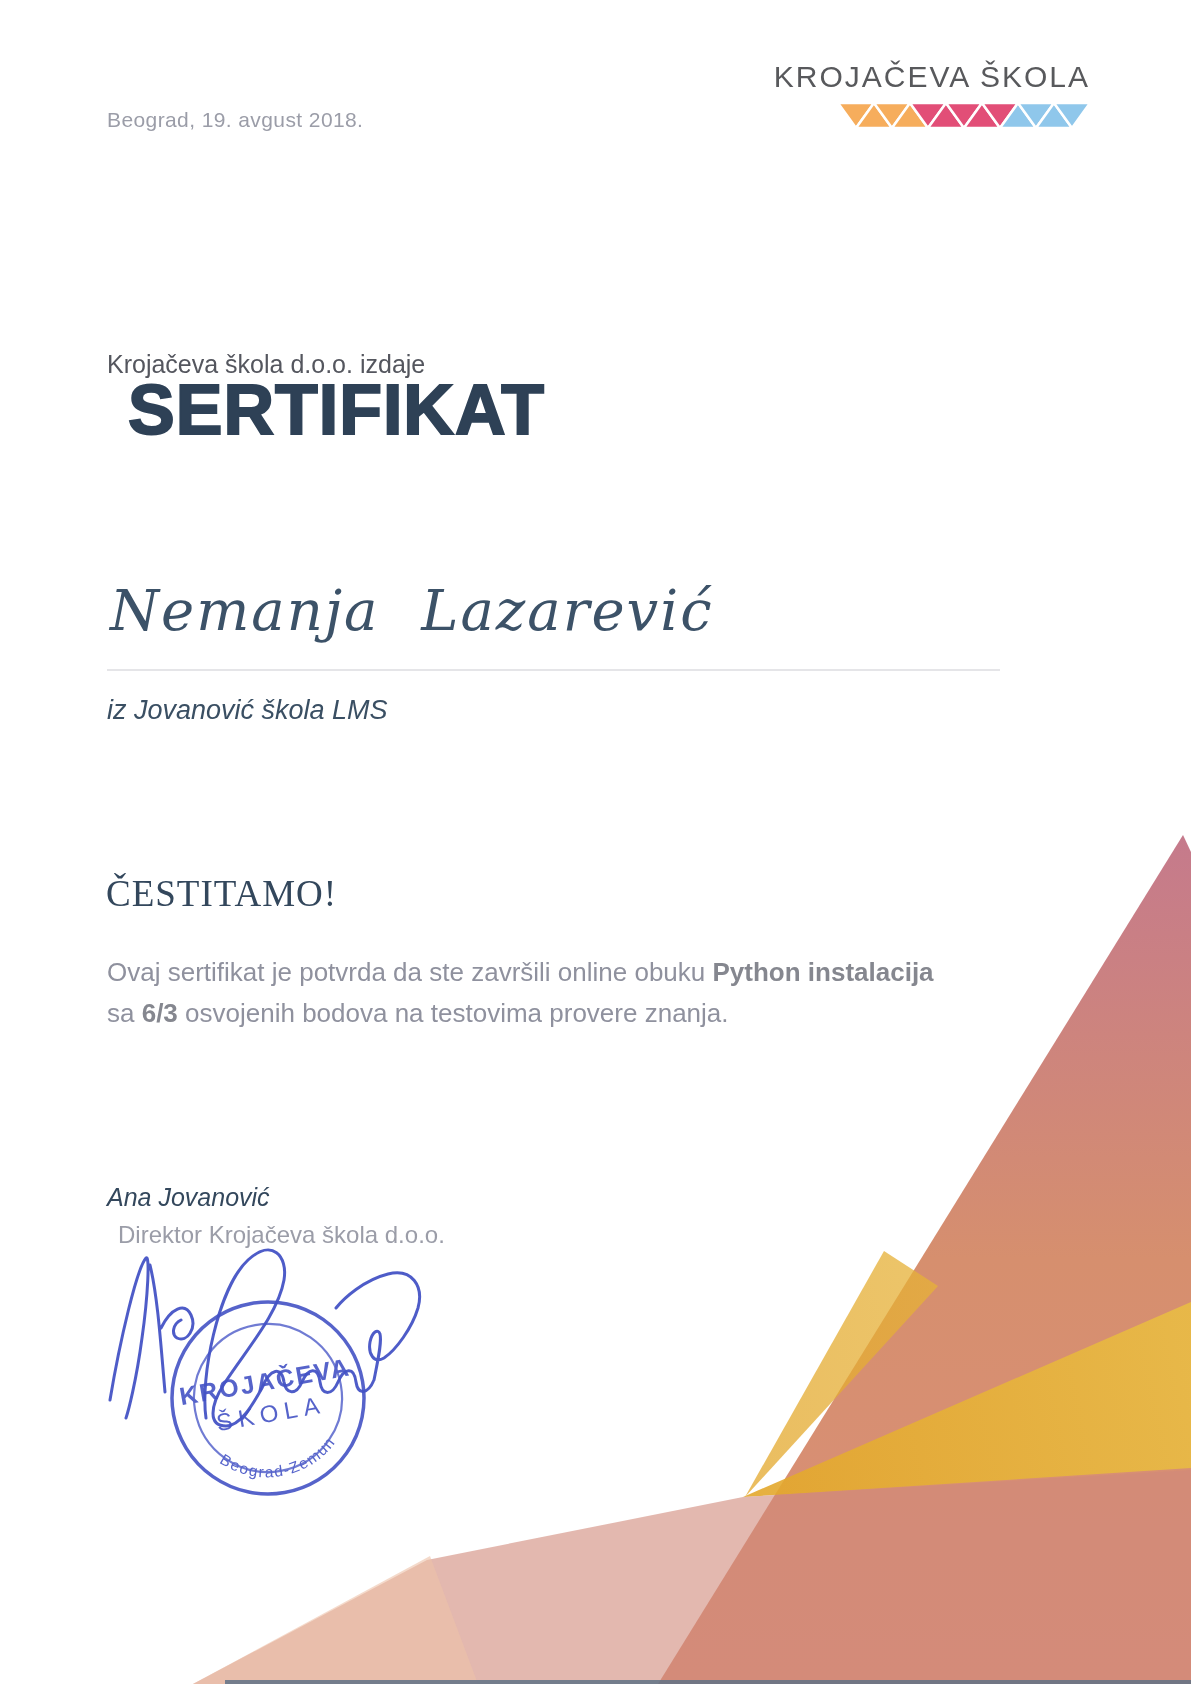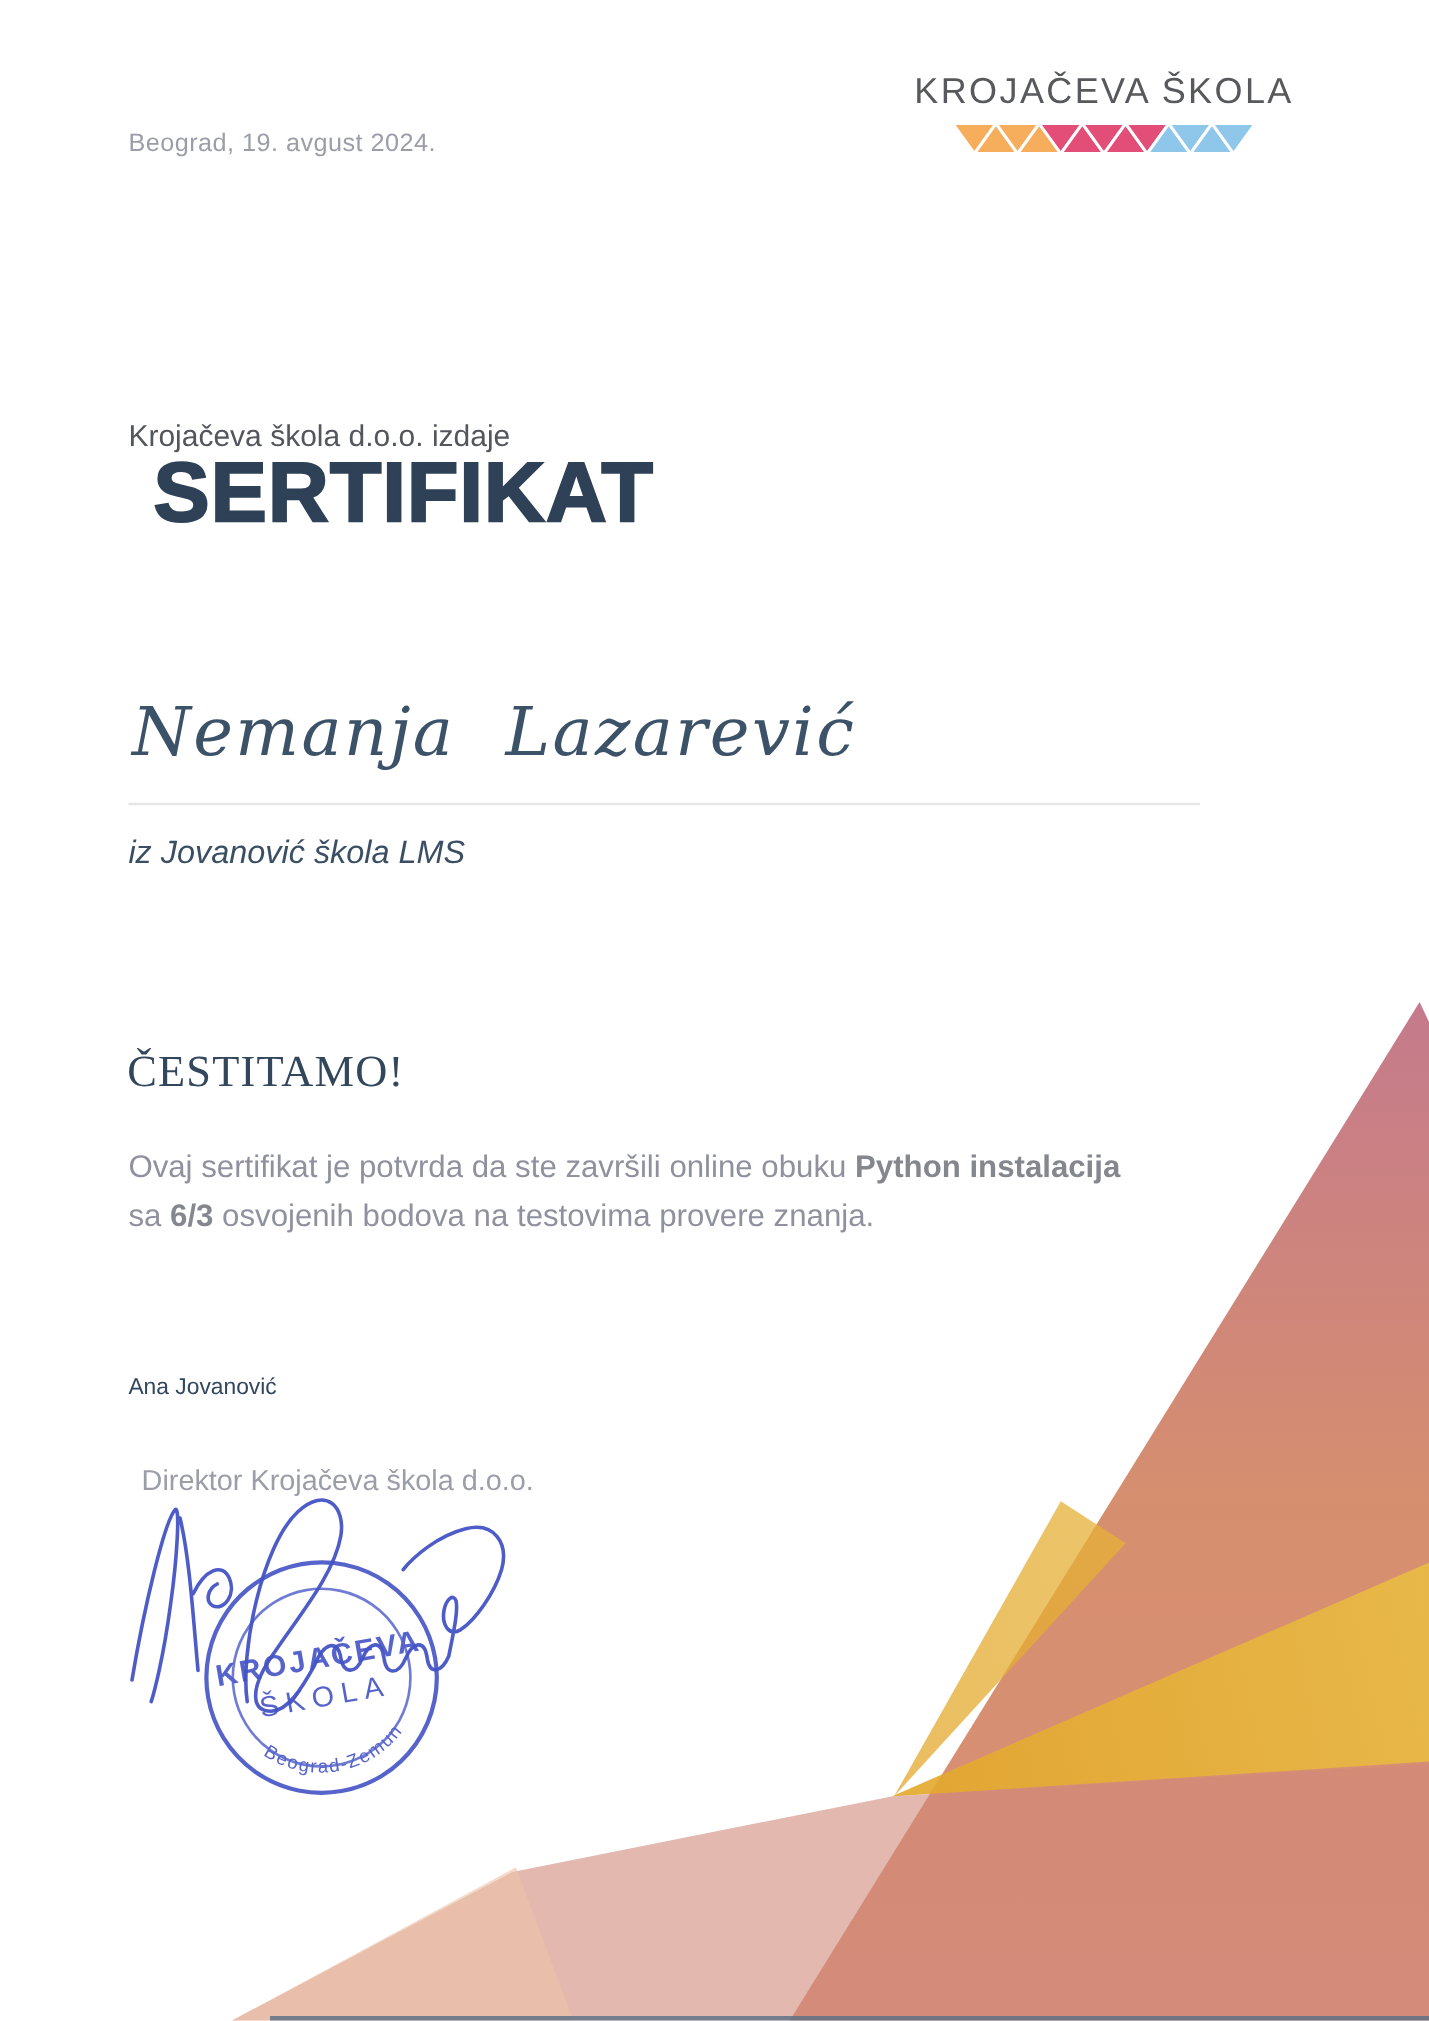--- a/index.html
+++ b/index.html
@@ -4,42 +4,42 @@
 <style>
   html,body{margin:0;padding:0;background:#ffffff;}
   #page{
     position:relative;width:1191px;height:1684px;background:#fff;overflow:hidden;
     font-family:"Liberation Sans",sans-serif;
   }
   #bg-art{position:absolute;left:0;top:0;z-index:0;}
   .layer{position:absolute;z-index:1;}
 
   .date{left:107px;top:108px;font-size:21px;color:var(--c-light-gray-text);letter-spacing:.4px;}
-  .logo{left:750px;top:60px;width:340px;display:flex;flex-direction:column;align-items:center;}
+  .logo{left:750px;top:60px;width:340px;display:flex;flex-direction:column;align-items:flex-end;}
   .logo-text{font-size:30px;color:var(--c-logo-gray);letter-spacing:2px;white-space:nowrap;}
   .logo-strip{margin-top:8px;}
 
   .issuer{left:107px;top:350px;font-size:25px;color:var(--c-mid-gray-text);}
   .cert-title{
     left:103px;top:374px;font-size:70px;font-weight:800;color:var(--c-navy);
     letter-spacing:1px;-webkit-text-stroke:2px var(--c-navy);line-height:1.05;margin-left:25px;
   }
 
   .recipient-name{
     left:110px;top:578px;font-family:"DejaVu Serif",serif;font-style:italic;
     font-size:56px;color:#3C5268;letter-spacing:2px;word-spacing:22px;white-space:nowrap;text-align:right;
   }
   .name-underline{left:107px;top:669px;width:893px;height:2px;background:var(--c-underline);}
   .origin{left:107px;top:695px;font-size:27px;font-style:italic;color:#3A4F63;}
 
   .congrats-heading{left:106px;top:872px;font-size:37px;color:var(--c-slate-text);letter-spacing:1px;font-family:Liberation Serif, serif;}
   .body-text{left:107px;top:952px;font-size:26px;color:var(--c-gray-text);line-height:41px;}
   .body-text .b{font-weight:700;color:#85878F;}
 
-  .sig-name{left:107px;top:1146px;font-size:19px;color:var(--c-slate-text);}
+  .sig-name{left:107px;top:1183px;font-size:25px;color:var(--c-slate-text);font-style:italic;}
   .sig-title{left:107px;top:1221px;font-size:24px;color:var(--c-light-gray-text);margin-left:11px;}
   .sig-art{left:95px;top:1240px;}
 
   .stamp-text{font-family:"Liberation Sans",sans-serif;fill:var(--c-ink-blue);}
 </style>
 </head>
 <body>
 
 <div id="page">
 
@@ -56,21 +56,21 @@
       </linearGradient>
     </defs>
     <polygon points="1183,835 1191,852 1191,1684 658,1684" fill="url(#gMain)"></polygon>
     <polygon points="743,1497 1191,1302 1191,1468" fill="url(#gGold)" opacity="0.9"></polygon>
     <polygon points="745,1497 884,1251 938,1286" fill="url(#gGold)" opacity="0.75"></polygon>
     <polygon points="743,1497 427,1560 193,1684 1191,1684 1191,1470" fill="var(--c-overlay-salmon)" opacity="0.6"></polygon>
     <polygon points="430,1556 193,1684 478,1684" fill="var(--c-light-wedge)" opacity="0.6"></polygon>
     <rect x="225" y="1680" width="966" height="4" fill="var(--c-bottom-bar)" opacity="0.85"></rect>
   </svg>
 
-  <div class="layer date">Beograd, 19. avgust 2024.</div>
+  <div class="layer date">Beograd, 19. avgust 2018.</div>
 
   <div class="layer logo">
     <div class="logo-text">KROJAČEVA ŠKOLA</div>
     <svg class="logo-strip" id="tri-strip" width="252" height="27" viewBox="0 0 252 27">
         <polygon points="0,1 36,1 18,26" fill="#F6AD5C" stroke="#ffffff" stroke-width="2.5"></polygon>
         <polygon points="18,26 54,26 36,1" fill="#F6AD5C" stroke="#ffffff" stroke-width="2.5"></polygon>
         <polygon points="36,1 72,1 54,26" fill="#F6AD5C" stroke="#ffffff" stroke-width="2.5"></polygon>
         <polygon points="54,26 90,26 72,1" fill="#F6AD5C" stroke="#ffffff" stroke-width="2.5"></polygon>
         <polygon points="72,1 108,1 90,26" fill="#E24E77" stroke="#ffffff" stroke-width="2.5"></polygon>
         <polygon points="90,26 126,26 108,1" fill="#E24E77" stroke="#ffffff" stroke-width="2.5"></polygon>

